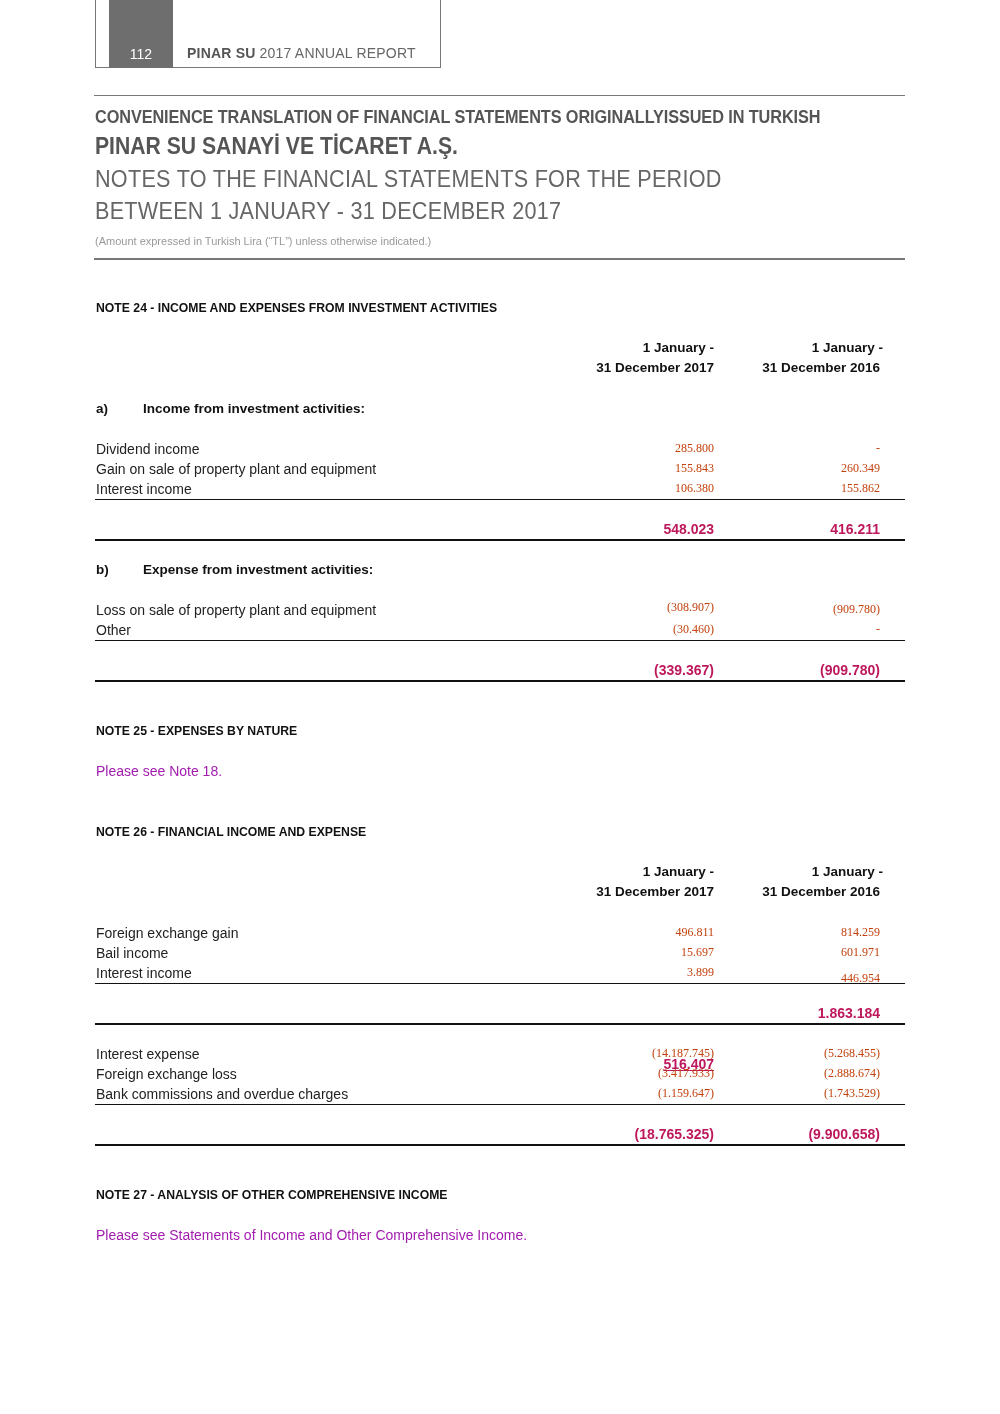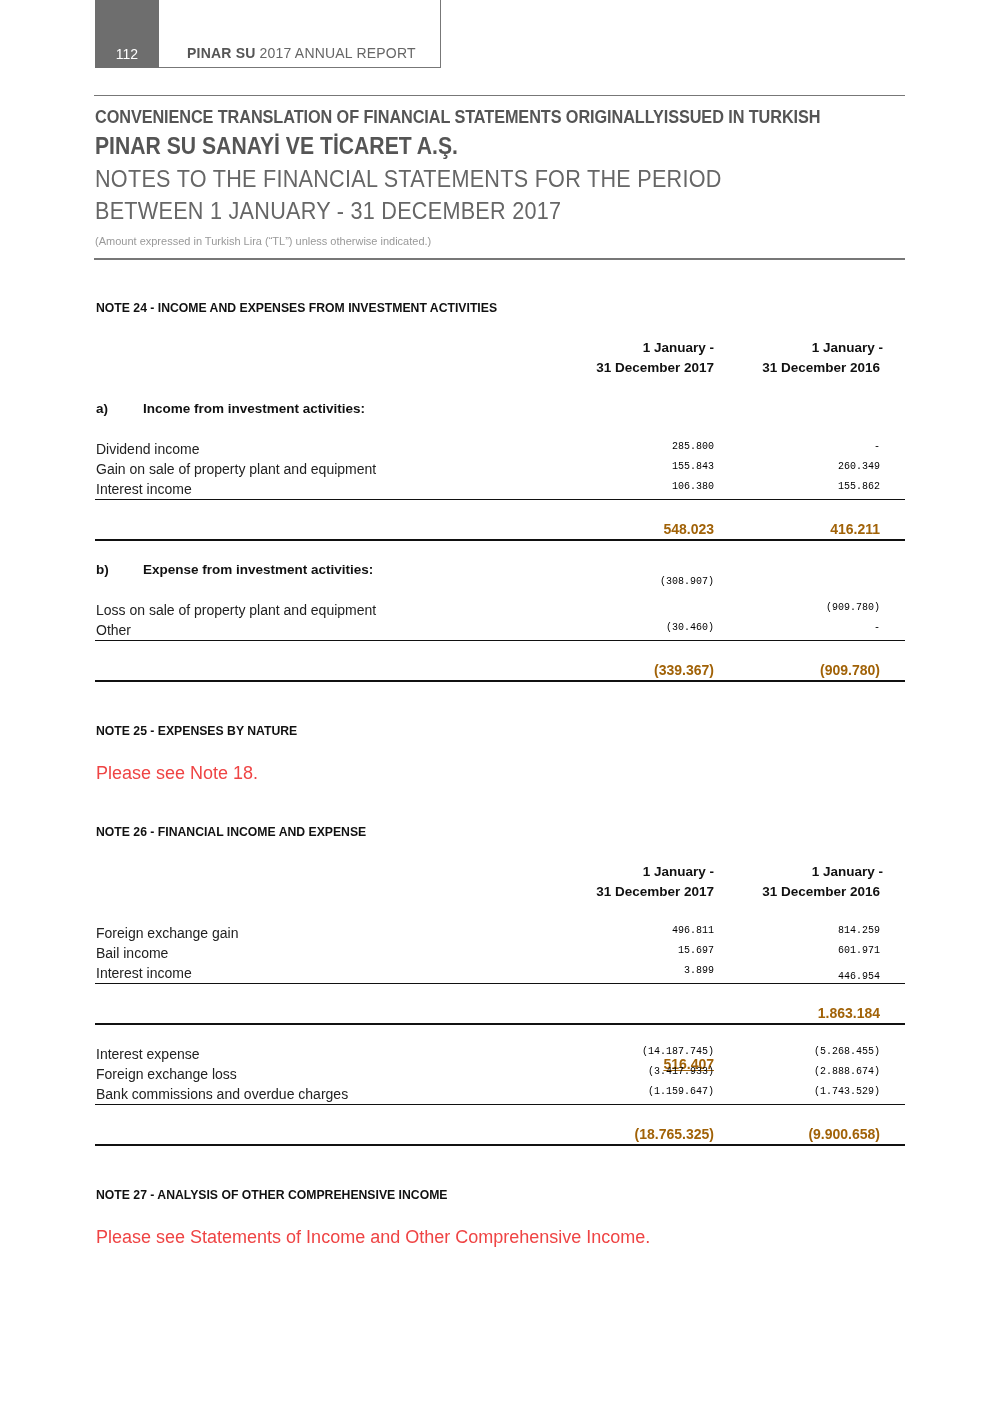--- a/index.html
+++ b/index.html
@@ -1,42 +1,42 @@
 <!DOCTYPE html>
 <html><head>
 <meta charset="utf-8">
 <style>
   html, body { margin:0; padding:0; background:#ffffff; }
   body { width:1000px; height:1414px; position:relative; font-family:"DejaVu Sans Condensed","DejaVu Sans", sans-serif; color:#1a1a1a; overflow:hidden; }
   .abs { position:absolute; }
   
   .hdr-box { left:95px; top:0; width:346px; height:68px; border:1px solid #777; border-top:none; box-sizing:border-box; background:#fff; }
-  .hdr-num { left:95px; top:0; width:64px; height:68px; background:#6e6e6e; color:#fff; font-size:14px; display:flex; align-items:flex-end; justify-content:center; padding-bottom:6px; box-sizing:border-box; font-family:"Liberation Sans", sans-serif; }
+  .hdr-num { left:109px; top:0; width:64px; height:68px; background:#6e6e6e; color:#fff; font-size:14px; display:flex; align-items:flex-end; justify-content:center; padding-bottom:6px; box-sizing:border-box; font-family:"Liberation Sans", sans-serif; }
   .hdr-title { left:187px; top:45px; font-size:14px; color:#666; font-family:"Liberation Sans", sans-serif; letter-spacing:0.2px; }
   .hdr-title b { color:#555; }
   .rule { left:94px; width:811px; background:#777; }
   .conv { left:95px; top:107px; font-size:17.5px; font-weight:bold; color:#555; font-family:"Liberation Sans", sans-serif; letter-spacing:-0.1px; transform:scaleX(0.93); transform-origin:left; white-space:nowrap; }
   .company { left:95px; top:133px; font-size:23px; font-weight:bold; color:#555; font-family:"Liberation Sans", sans-serif; transform:scaleX(0.92); transform-origin:left; white-space:nowrap; }
   .notes1, .notes2 { left:95px; font-size:24px; color:#666; font-family:"Liberation Sans", sans-serif; font-weight:normal; transform:scaleX(0.9); transform-origin:left; white-space:nowrap; letter-spacing:0.3px; }
   .notes1 { top:165px; }
   .notes2 { top:197px; }
   .amount { left:95px; top:235px; font-size:11px; color:#999; font-family:"Liberation Sans", sans-serif; white-space:nowrap; }
 
   .note-h { left:96px; font-size:13px; font-weight:bold; font-family:"Liberation Sans", sans-serif; transform:scaleX(0.94); transform-origin:left; white-space:nowrap; color:#111; }
   .colh { font-size:13.5px; font-weight:bold; font-family:"Liberation Sans", sans-serif; text-align:right; white-space:nowrap; color:#111; }
   .c1 { right:286px; }
   .c2 { right:120px; }
   .c2h { right:117px; }
   .lbl { left:96px; font-size:14px; font-family:"Liberation Sans", sans-serif; color:#222; white-space:nowrap; }
-  .val { font-size:10px; font-family:Liberation Mono, monospace; color:#000000; text-align:right; white-space:nowrap; }
-  .tot { font-size:14px; font-weight:bold; font-family:"Liberation Sans", sans-serif; color:#a16207; text-align:right; white-space:nowrap; }
+  .val { font-size:12px; font-family:Liberation Serif, serif; color:#c2410c; text-align:right; white-space:nowrap; }
+  .tot { font-size:14px; font-weight:bold; font-family:"Liberation Sans", sans-serif; color:#be185d; text-align:right; white-space:nowrap; }
   .sub-h { font-size:13.5px; font-weight:bold; font-family:"Liberation Sans", sans-serif; color:#111; white-space:nowrap; }
   .line { left:95px; width:810px; height:1px; background:#111; }
   .line2 { left:95px; width:810px; height:2px; background:#111; }
-  .para { left:96px; font-size:18px; font-family:"Liberation Sans", sans-serif; color:#ef4444; white-space:nowrap; }
+  .para { left:96px; font-size:14px; font-family:"Liberation Sans", sans-serif; color:#a21caf; white-space:nowrap; }
 </style>
 </head>
 <body>
 
 <div class="abs hdr-box"></div>
 <div class="abs hdr-num">112</div>
 <div class="abs hdr-title"><b>PINAR SU</b> <span>2017 ANNUAL REPORT</span></div>
 
 <div class="abs rule" style="top:95px;height:1px;"></div>
 <div class="abs conv">CONVENIENCE TRANSLATION OF FINANCIAL STATEMENTS ORIGINALLYISSUED IN TURKISH</div>
@@ -69,21 +69,21 @@
 <div class="abs line" style="top:499px;"></div>
 
 <div class="abs tot c1" style="top:521px;">548.023</div>
 <div class="abs tot c2" style="top:521px;">416.211</div>
 <div class="abs line2" style="top:539px;"></div>
 
 <div class="abs sub-h" style="left:96px;top:562px;">b)</div>
 <div class="abs sub-h" style="left:143px;top:562px;">Expense from investment activities:</div>
 
 <div class="abs lbl" style="top:602px;">Loss on sale of property plant and equipment</div>
-<div class="abs val c1" style="top:576px;">(308.907)</div>
+<div class="abs val c1" style="top:600px;">(308.907)</div>
 <div class="abs val c2" style="top:602px;">(909.780)</div>
 
 <div class="abs lbl" style="top:622px;">Other</div>
 <div class="abs val c1" style="top:622px;">(30.460)</div>
 <div class="abs val c2" style="top:622px;">-</div>
 <div class="abs line" style="top:640px;"></div>
 
 <div class="abs tot c1" style="top:662px;">(339.367)</div>
 <div class="abs tot c2" style="top:662px;">(909.780)</div>
 <div class="abs line2" style="top:680px;"></div>

